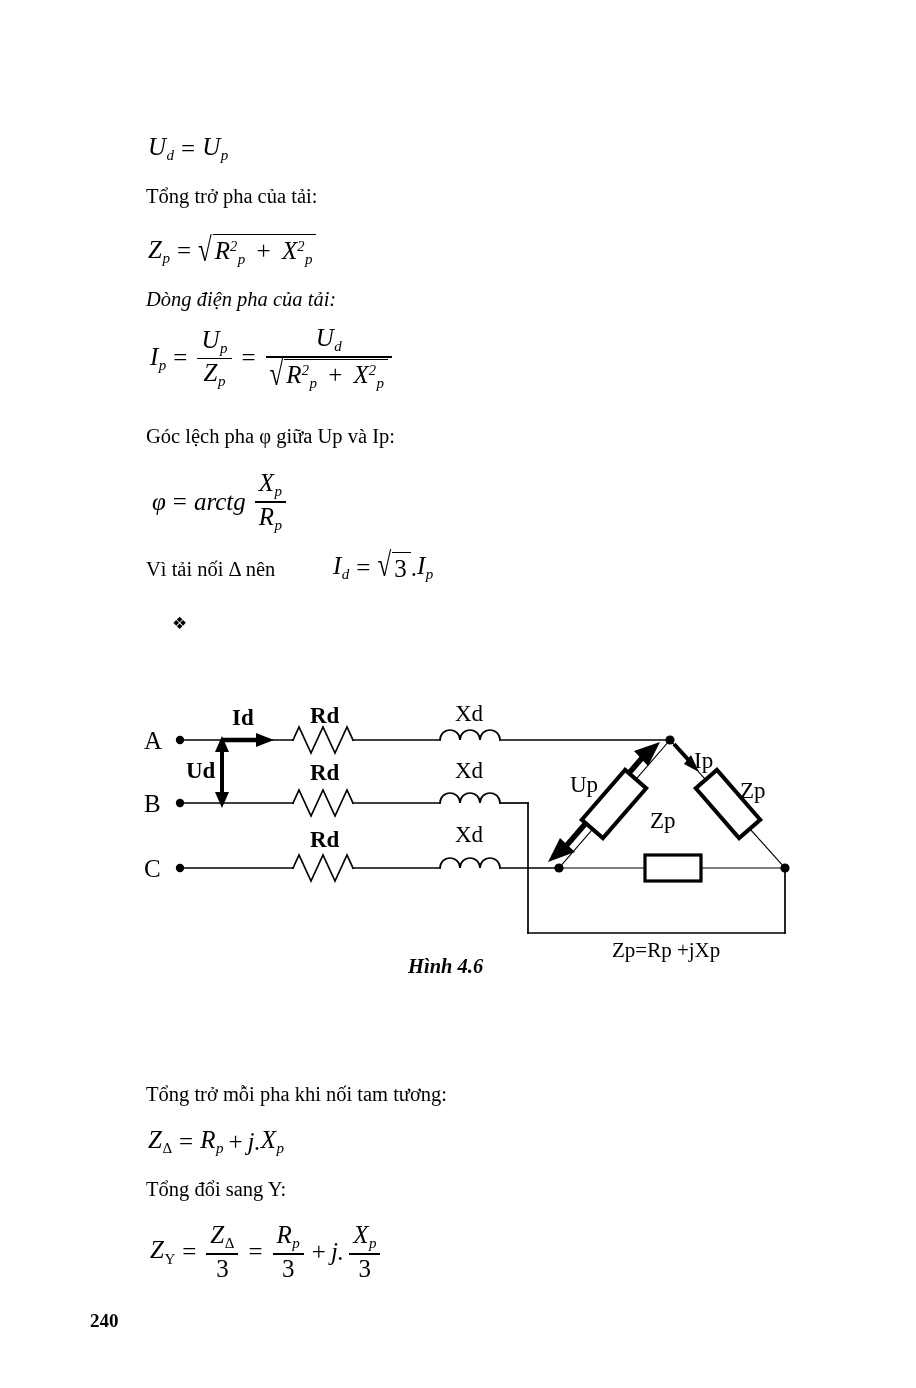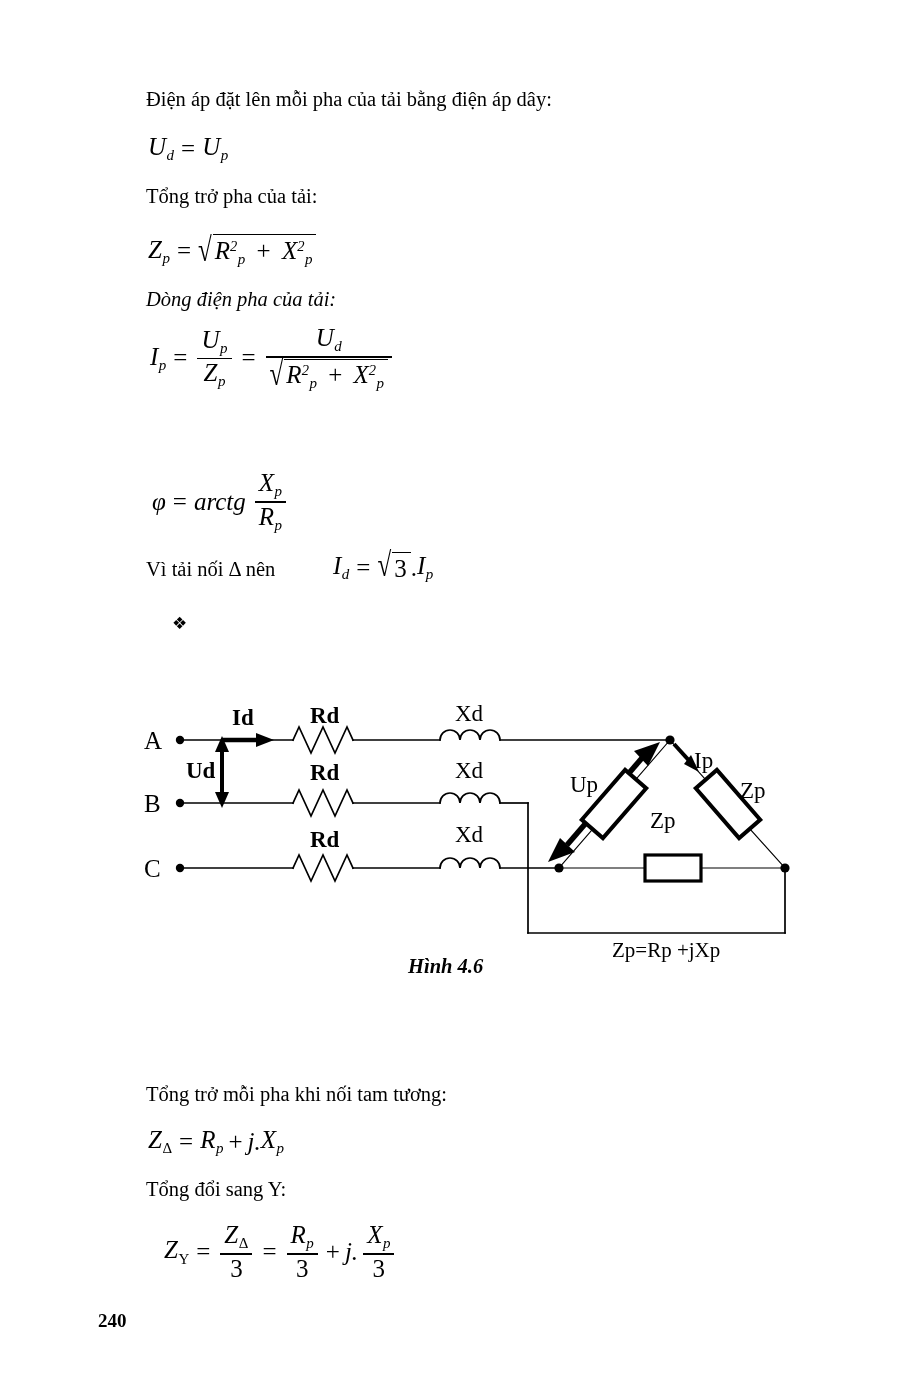--- a/index.html
+++ b/index.html
@@ -126,21 +126,20 @@
     position:absolute;
     font-family:"Liberation Serif", serif;
     font-size:25px;
   }
 </style>
 </head>
 <body>
 
 <div class="page">
 
-  <div class="txt" style="left:146px; top:88px;">Điện áp đặt lên mỗi pha của tải bằng điện áp dây:</div>
 
   <div class="math" style="left:148px; top:133px;">
     <span><span class="up">U</span><span class="sub">d</span></span>
     <span class="eq">=</span>
     <span><span class="up">U</span><span class="sub">p</span></span>
   </div>
 
   <div class="txt" style="left:146px; top:185px;">Tổng trở pha của tải:</div>
 
   <div class="math" style="left:148px; top:234px;">
@@ -176,20 +175,21 @@
           <span class="body">
             <span class="up">R</span><span class="sup">2</span><span class="sub">p</span>
             <span class="plus">+</span>
             <span class="up">X</span><span class="sup">2</span><span class="sub">p</span>
           </span>
         </span>
       </span>
     </span>
   </div>
 
+  <div class="txt" style="left:146px; top:425px;">Góc lệch pha φ giữa Up và Ip:</div>
 
   <div class="math" style="left:152px; top:470px;">
     <span>φ</span>
     <span class="eq">=</span>
     <span style="margin-right:6px;font-style:italic;">arctg</span>
     <span class="frac">
       <span class="num"><span class="up">X</span><span class="sub">p</span></span>
       <span class="bar"></span>
       <span class="den"><span class="up">R</span><span class="sub">p</span></span>
     </span>
@@ -333,21 +333,21 @@
     <span><span class="up">Z</span><span class="sub romantxt">Δ</span></span>
     <span class="eq">=</span>
     <span><span class="up">R</span><span class="sub">p</span></span>
     <span class="plus">+</span>
     <span>j.</span>
     <span><span class="up">X</span><span class="sub">p</span></span>
   </div>
 
   <div class="txt" style="left:146px; top:1178px;">Tổng đổi sang Y:</div>
 
-  <div class="math" style="left:164px; top:1222px;">
+  <div class="math" style="left:150px; top:1222px;">
     <span><span class="up">Z</span><span class="sub romantxt">Y</span></span>
     <span class="eq">=</span>
     <span class="frac">
       <span class="num"><span class="up">Z</span><span class="sub romantxt">Δ</span></span>
       <span class="bar"></span>
       <span class="den romantxt">3</span>
     </span>
     <span class="eq">=</span>
     <span class="frac">
       <span class="num"><span class="up">R</span><span class="sub">p</span></span>
@@ -356,15 +356,15 @@
     </span>
     <span class="plus">+</span>
     <span style="margin-right:2px;">j.</span>
     <span class="frac">
       <span class="num"><span class="up">X</span><span class="sub">p</span></span>
       <span class="bar"></span>
       <span class="den romantxt">3</span>
     </span>
   </div>
 
-  <div class="pageno" style="left:90px; top:1310px;margin-left:8px;">240</div>
+  <div class="pageno" style="left:90px; top:1310px;">240</div>
 
 </div>
 
 </body></html>

